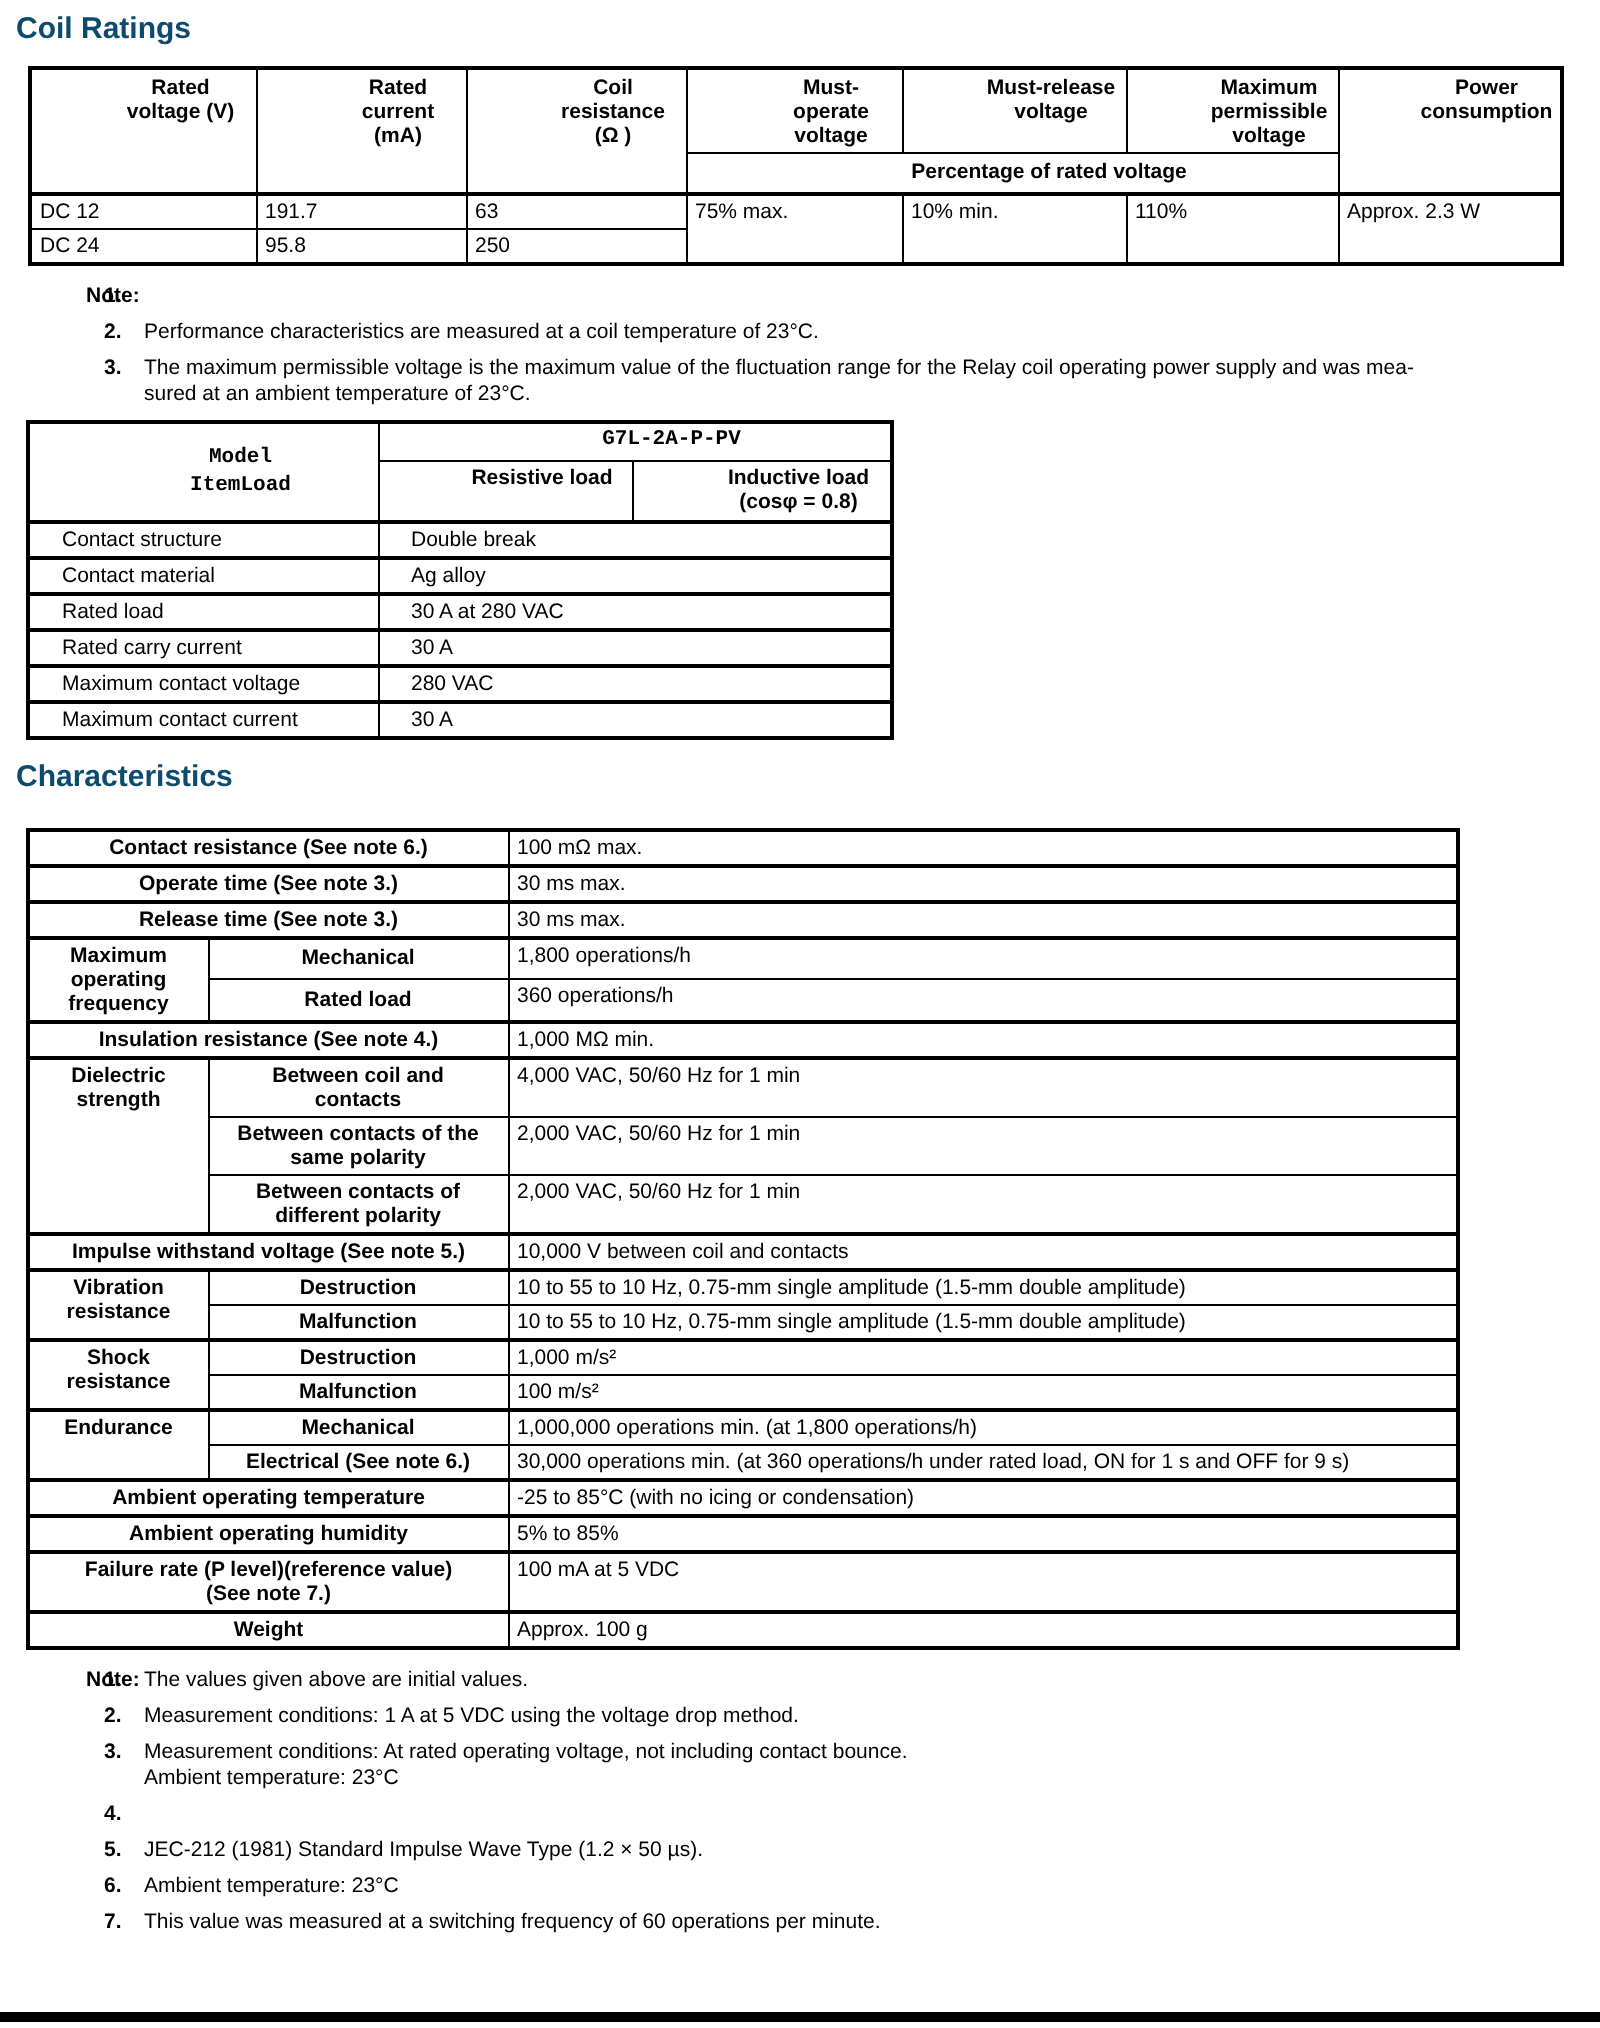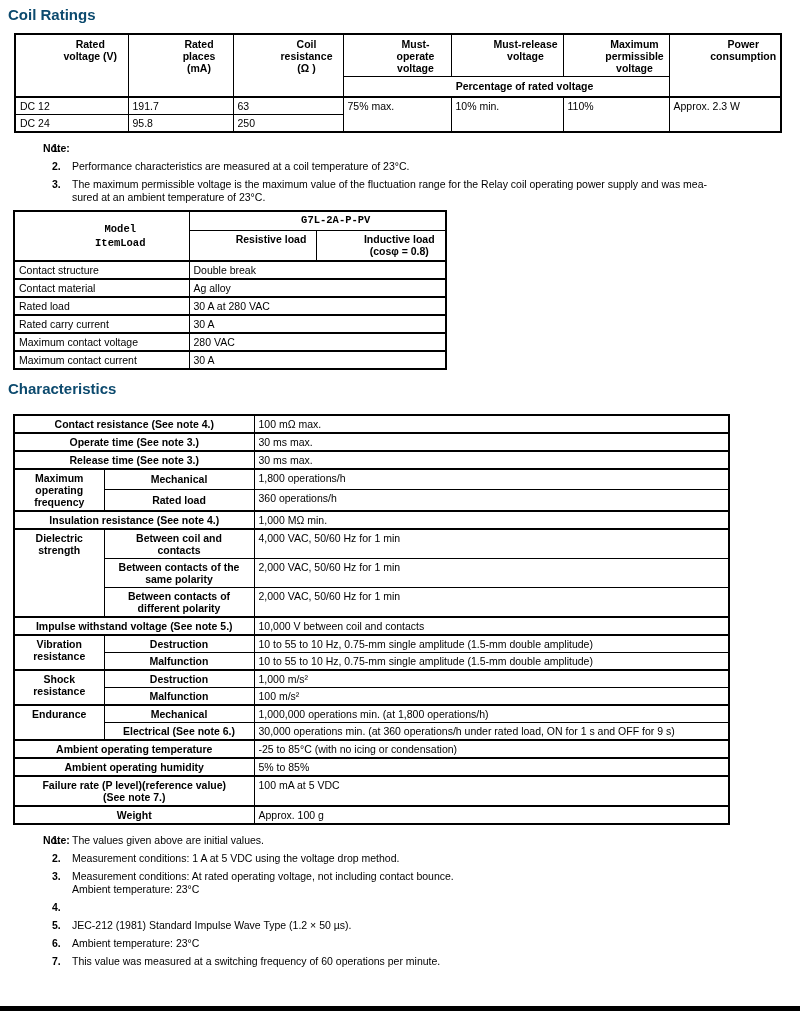--- a/index.html
+++ b/index.html
@@ -35,21 +35,21 @@
   table.coil tr.sub-row th { padding-top: 3px; }
   table.coil tr.data-row { height: 16px; }
   table.coil td { text-align: left; padding-left: 4px; }
   table.coil tr.first-data td { border-top: 2px solid #000; }
 
   
   table.contact { width: 432px; margin: 6px 0 0 13px; border: 2px solid #000; }
   table.contact tr.hdr1 { height: 20px; font-family: Liberation Mono, monospace; }
   table.contact tr.hdr2 { height: 30px; }
   table.contact tr.data-row { height: 15px; }
-  table.contact tr.data-row td { border-top: 2px solid #000; text-align: left; padding-left: 4px; }
+  table.contact tr.data-row td { border-top: 2px solid #000; text-align: left; padding-left: 16px; }
   table.contact th.model-cell { vertical-align: middle; line-height: 14px; }
 
   
   table.char { width: 715px; margin: 16px 0 0 13px; border: 2px solid #000; }
   table.char td.lbl { font-weight: bold; text-align: center; vertical-align: middle; }
   table.char td.grp { font-weight: bold; text-align: center; vertical-align: top; }
   table.char td.sub { font-weight: bold; text-align: center; vertical-align: middle; }
   table.char td.val { text-align: left; padding-left: 4px; }
   table.char tr { height: 17px; }
   table.char tr.r25 { height: 26px; }
@@ -78,21 +78,21 @@
         <col style="width:105px">
         <col style="width:110px">
       <col style="width:108px">
         <col style="width:112px">
         <col style="width:106px">
         <col style="width:112px">
     </colgroup>
     <tbody>
         <tr class="hdr-row">
       <th rowspan="2">Rated voltage (V)</th>
-      <th rowspan="2">Rated places
+      <th rowspan="2">Rated current
 (mA)</th>
       <th rowspan="2">Coil resistance
 (Ω )</th>
       <th>Must-operate
 voltage</th>
       <th>Must-release
 voltage</th>
       <th>Maximum
 permissible
 voltage</th>
@@ -185,21 +185,21 @@
   <h2 class="section-heading" id="char-heading">Characteristics</h2>
 
   <table class="char">
     <colgroup>
       <col style="width:90px">
         <col style="width:150px">
         <col style="width:475px">
     </colgroup>
     <tbody>
         <tr class="maj">
-      <td class="lbl" colspan="2">Contact resistance (See note 4.)</td>
+      <td class="lbl" colspan="2">Contact resistance (See note 6.)</td>
       <td class="val">100 mΩ max.</td>
     </tr>
     <tr class="maj">
       <td class="lbl" colspan="2">Operate time (See note 3.)</td>
       <td class="val">30 ms max.</td>
     </tr>
     <tr class="maj">
       <td class="lbl" colspan="2">Release time (See note 3.)</td>
       <td class="val">30 ms max.</td>
     </tr>

